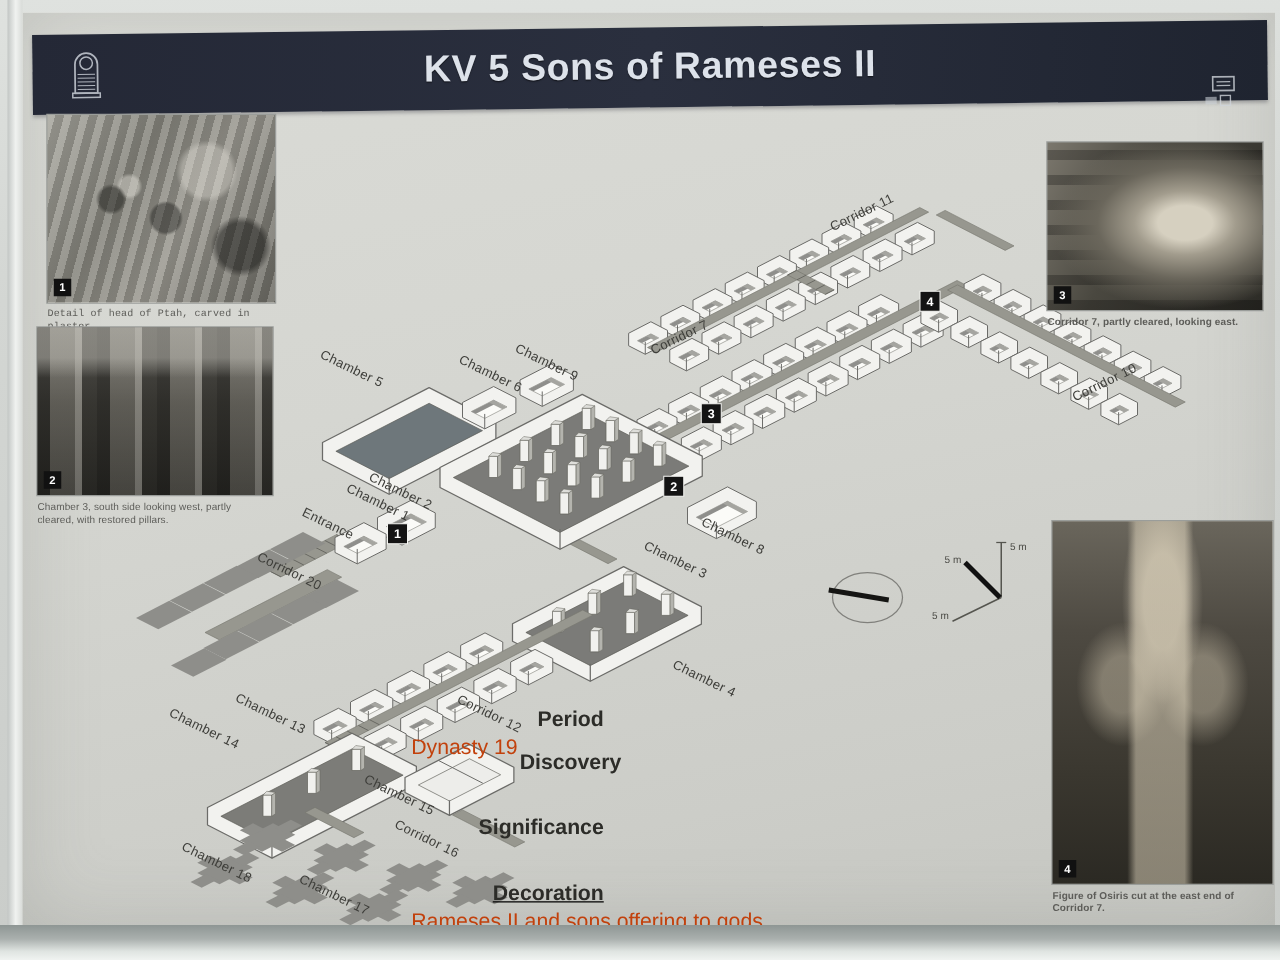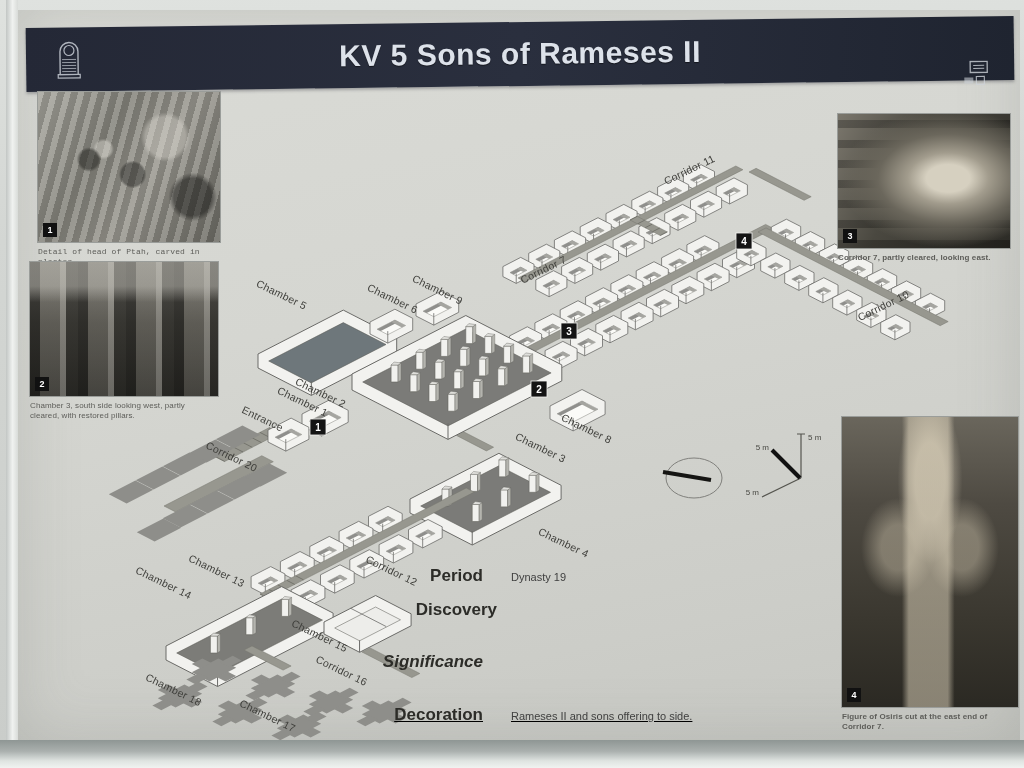--- a/index.html
+++ b/index.html
@@ -61,26 +61,26 @@
       linear-gradient(90deg, transparent 0 34%, rgba(215,205,182,.55) 38% 60%, transparent 64%),
       radial-gradient(ellipse at 50% 22%, rgba(228,218,196,.6) 0 12%, transparent 26%),
       radial-gradient(ellipse at 32% 45%, rgba(205,195,172,.45) 0 10%, transparent 22%),
       radial-gradient(ellipse at 68% 45%, rgba(205,195,172,.45) 0 10%, transparent 22%),
       linear-gradient(180deg,#6a665c 0%,#4e4a42 30%,#3a372f 70%,#2b2923 100%);}
   #cap1{left:38px;top:247px;width:185px;font-family:Liberation Mono, monospace;}
   #cap2{left:30px;top:401px;width:178px;}
   #cap3{left:838px;top:253px;width:172px;font-weight:bold;}
   #cap4{left:842px;top:712px;width:176px;font-weight:bold;}
   
-  .info-row{position:absolute;display:flex;}
+  .info-row{position:absolute;display:flex;flex-direction:column;}
   .info-label{width:162px;text-align:right;font-weight:700;font-size:17px;color:#2c2c28;}
-  .info-value{width:352px;margin-left:28px;font-size:11px;line-height:23px;color:#404040;}
+  .info-value{width:352px;margin-left:8px;font-size:17px;line-height:23px;color:#c2410c;}
   #row1{left:321px;top:566px;}
   #row2{left:335px;top:600px;}
-  #row3{left:321px;top:652px;font-style:italic;}
+  #row3{left:321px;top:652px;}
   #row4{left:321px;top:705px;text-decoration:underline;}
   
   #tomb-svg{position:absolute;left:0;top:0;width:1024px;height:768px;}
 </style>
 </head>
 <body>
 
 <div class="frame-left"></div>
 
 <div class="sign">
@@ -684,16 +684,16 @@
   <div class="info-value">Dynasty 19</div>
 </div>
 <div class="info-row" id="row2">
   <div class="info-label">Discovery</div>
 </div>
 <div class="info-row" id="row3">
   <div class="info-label">Significance</div>
 </div>
 <div class="info-row" id="row4">
   <div class="info-label">Decoration</div>
-  <div class="info-value">Rameses II and sons offering to side.</div>
+  <div class="info-value">Rameses II and sons offering to gods.</div>
 </div>
 
 <div class="frame-bottom"></div>
 
 </body></html>

